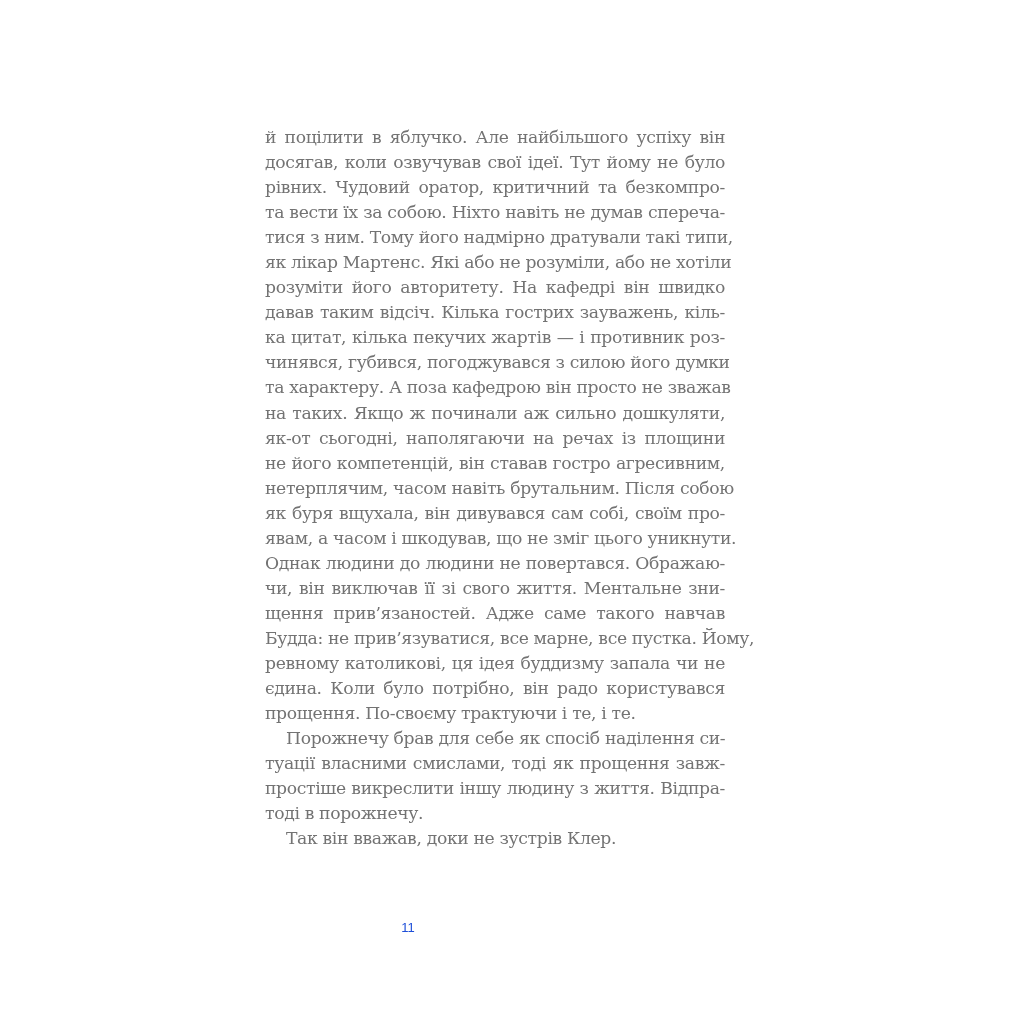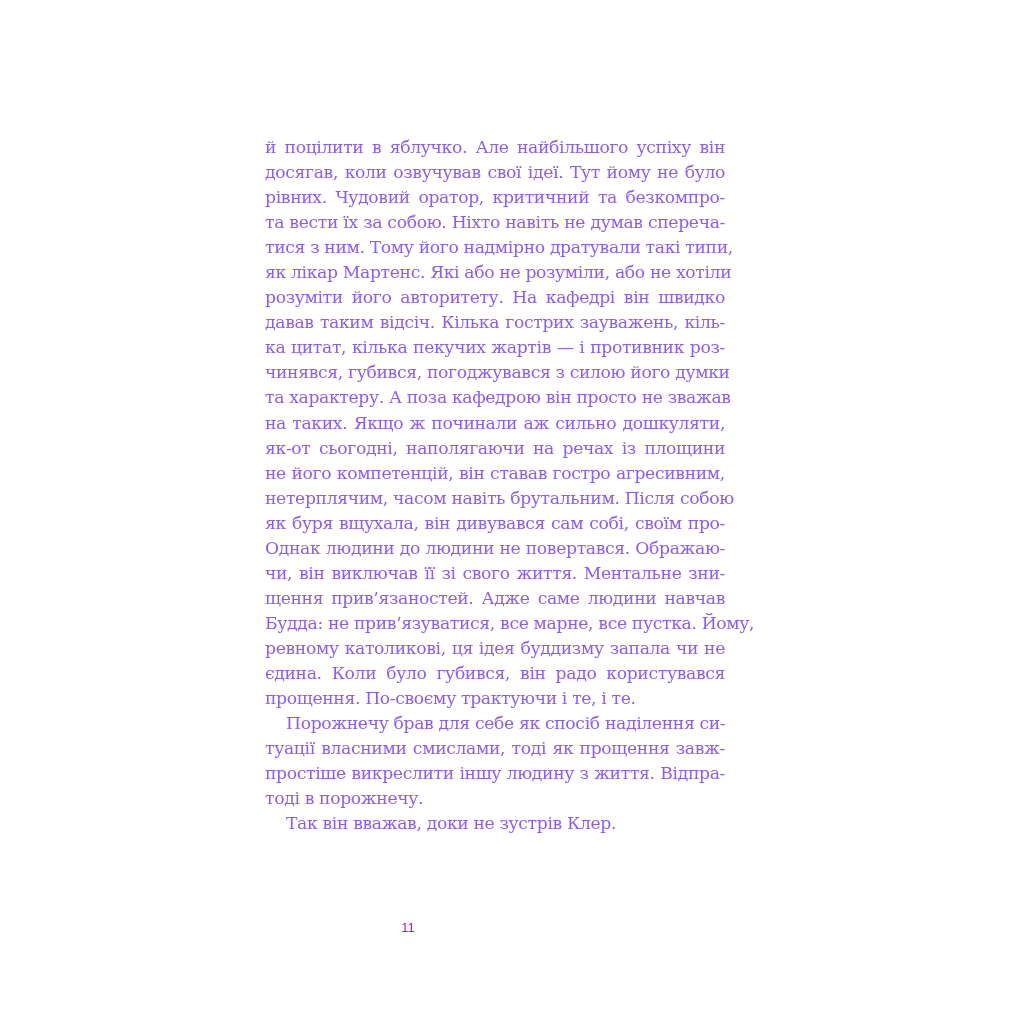--- a/index.html
+++ b/index.html
@@ -3,45 +3,45 @@
 <meta charset="utf-8">
 <style>
   html, body { margin: 0; padding: 0; background: #ffffff; }
   body { width: 1024px; height: 1024px; position: relative; overflow: hidden; }
   .page {
     position: absolute; left: 0; top: 0; width: 1024px; height: 1024px; background: #ffffff;
   }
   .text-block {
     position: absolute;
     left: 265px;
-    top: 135px;
+    top: 125px;
     width: 460px;
     font-family: "DejaVu Serif", "Liberation Serif", serif;
     font-size: 17.2px;
     line-height: 25.05px;
-    color: #8b5cf6;
+    color: #737373;
   }
   .line {
     display: block;
     white-space: nowrap;
     text-align: justify;
     text-align-last: justify;
     height: 25.05px;
     letter-spacing: -0.35px;
   }
   .line.last { text-align-last: left; }
   .line.indent { padding-left: 21px; }
   .page-number {
     position: absolute;
     left: 0; width: 816px;
     top: 920px;
     text-align: center;
     font-family: "Liberation Sans", "DejaVu Sans", sans-serif;
     font-size: 13px;
-    color: #a21caf;
+    color: #1d4ed8;
     padding-left: 0px;
   }
 </style>
 </head>
 <body>
 
 <div class="page">
   <div class="text-block">
     <div>
       <span class="line">й поцілити в яблучко. Але найбільшого успіху він</span>
@@ -53,26 +53,27 @@
       <span class="line">розуміти його авторитету. На кафедрі він швидко</span>
       <span class="line">давав таким відсіч. Кілька гострих зауважень, кіль-</span>
       <span class="line">ка цитат, кілька пекучих жартів — і противник роз-</span>
       <span class="line">чинявся, губився, погоджувався з силою його думки</span>
       <span class="line">та характеру. А поза кафедрою він просто не зважав</span>
       <span class="line">на таких. Якщо ж починали аж сильно дошкуляти,</span>
       <span class="line">як-от сьогодні, наполягаючи на речах із площини</span>
       <span class="line">не його компетенцій, він ставав гостро агресивним,</span>
       <span class="line">нетерплячим, часом навіть брутальним. Після собою</span>
       <span class="line">як буря вщухала, він дивувався сам собі, своїм про-</span>
+      <span class="line">явам, а часом і шкодував, що не зміг цього уникнути.</span>
       <span class="line">Однак людини до людини не повертався. Ображаю-</span>
       <span class="line">чи, він виключав її зі свого життя. Ментальне зни-</span>
-      <span class="line">щення прив’язаностей. Адже саме людини навчав</span>
+      <span class="line">щення прив’язаностей. Адже саме такого навчав</span>
       <span class="line">Будда: не прив’язуватися, все марне, все пустка. Йому,</span>
       <span class="line">ревному католикові, ця ідея буддизму запала чи не</span>
-      <span class="line">єдина. Коли було губився, він радо користувався</span>
+      <span class="line">єдина. Коли було потрібно, він радо користувався</span>
       <span class="line last">прощення. По-своєму трактуючи і те, і те.</span>
     </div>
     <div>
       <span class="line indent">Порожнечу брав для себе як спосіб наділення си-</span>
       <span class="line">туації власними смислами, тоді як прощення завж-</span>
       <span class="line">простіше викреслити іншу людину з життя. Відпра-</span>
       <span class="line last">тоді в порожнечу.</span>
     </div>
     <div>
       <span class="line indent last">Так він вважав, доки не зустрів Клер.</span>

